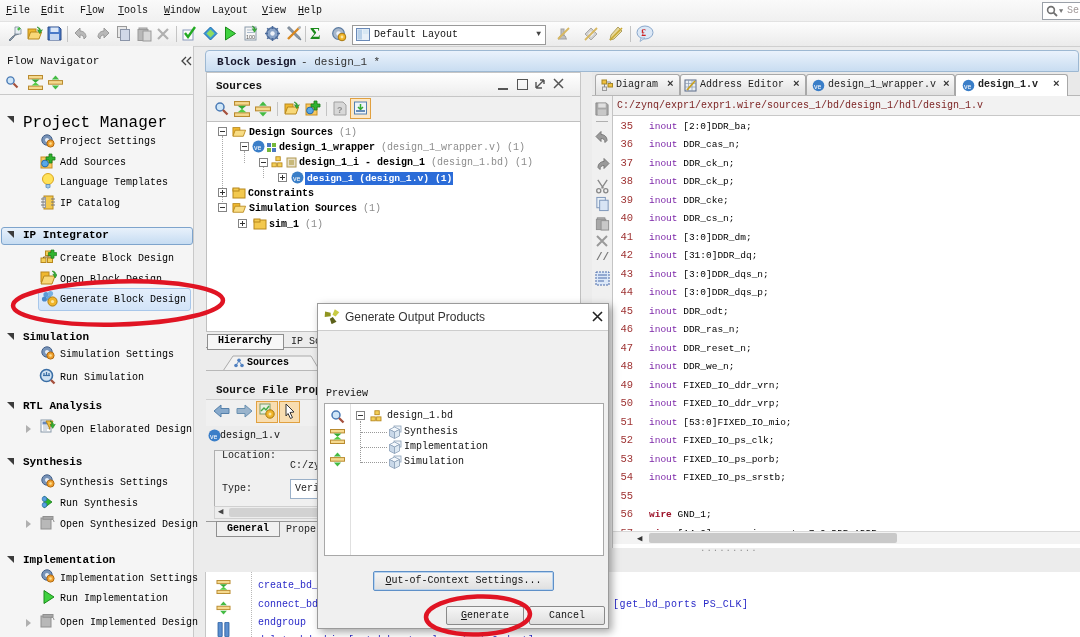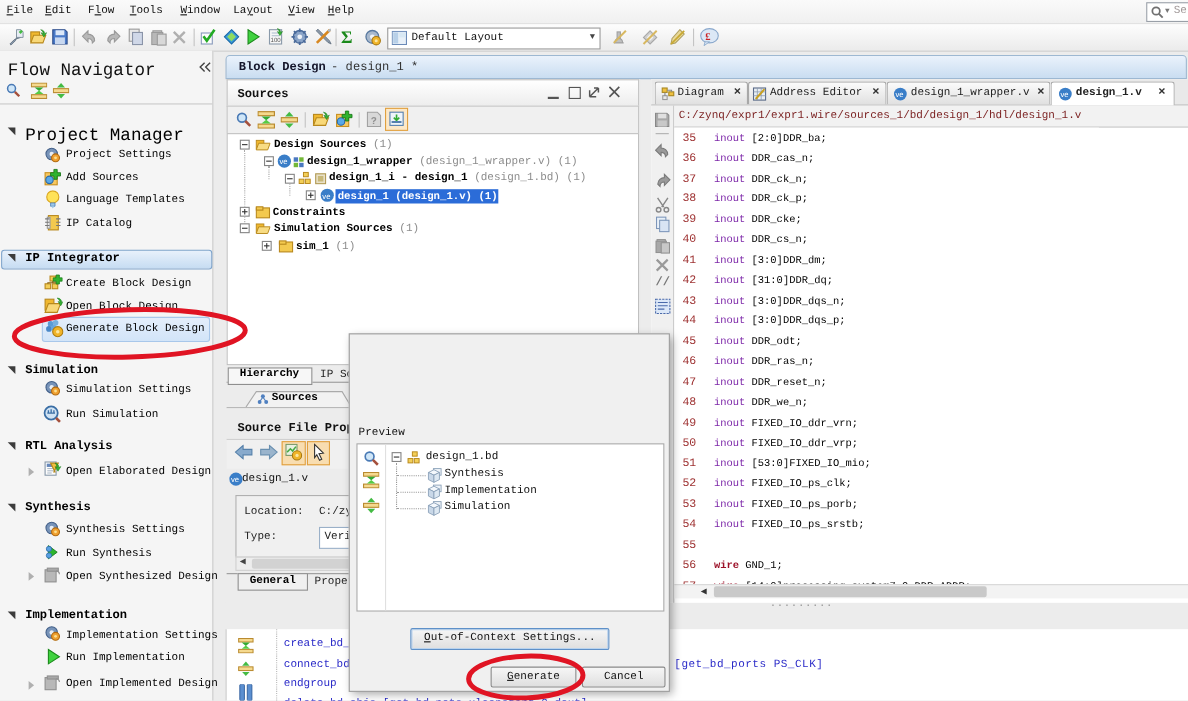--- a/index.html
+++ b/index.html
@@ -195,21 +195,21 @@
       <circle cx="5" cy="5" r="3.4" fill="none" stroke="#707070" stroke-width="1.6"></circle>
       <line x1="7.6" y1="7.6" x2="11" y2="11" stroke="#707070" stroke-width="1.8"></line>
     </svg>
   <span style="position:absolute;left:16px;top:4px;font-size:7px;color:#777;">▼</span>
   <span style="position:absolute;left:24px;top:2px;font-size:10px;color:#a09898;">Se</span>
 </div>
 
 <div class="abs" id="nav"></div>
 <div class="abs" id="ipband"></div>
 <div class="abs" id="gbdbox"></div>
-<span class="abs" style="left:7px;top:55px;font-size:16px;color:#111;">Flow Navigator</span>
+<span class="abs" style="left:7px;top:55px;font-size:11px;color:#111;">Flow Navigator</span>
 <svg class="ic" style="left:180px;top:56px" width="13" height="10" viewBox="0 0 13 10">
     <path d="M6 1 L2 5 L6 9 M11 1 L7 5 L11 9" stroke="#444" stroke-width="1.3" fill="none"></path>
   </svg>
 <svg class="ic" style="left:5px;top:75px" width="14" height="14" viewBox="0 0 14 14">
     <circle cx="5.5" cy="5.5" r="3.6" fill="#cfe6f8" stroke="#4a7ab5" stroke-width="1.4"></circle>
     <line x1="8.5" y1="8.5" x2="12.5" y2="12.5" stroke="#a5503c" stroke-width="2.2"></line>
   </svg>
 <svg class="ic" style="left:28px;top:75px" width="15" height="15" viewBox="0 0 15 15">
     <rect x="0.5" y="0.5" width="14" height="3.4" fill="#f5d98e" stroke="#b98a2f"></rect>
     <rect x="0.5" y="11.1" width="14" height="3.4" fill="#f5d98e" stroke="#b98a2f"></rect>
@@ -503,21 +503,21 @@
   <div class="abs" style="left:74px;top:329px;width:21px;height:22px;border:1px solid #e0a040;background:#f8ddb0;box-sizing:border-box;"></div>
   <svg class="ic" style="left:78px;top:331px" width="13" height="17" viewBox="0 0 13 17">
       <path d="M3 1 L11 9 L7 9.5 L9.5 14.5 L7.5 15.5 L5 10.5 L3 13z" fill="#fff" stroke="#333" stroke-width="1"></path>
     </svg>
   <svg class="ic" style="left:3px;top:357px" width="13" height="13" viewBox="0 0 13 13">
       <circle cx="6.5" cy="6.5" r="6" fill="#3a7ec8"></circle>
       <text x="2" y="9.5" font-size="7" fill="#fff" font-family="Liberation Sans">ve</text>
     </svg>
   <span class="abs" style="left:15px;top:358px;font-size:10px;color:#111;">design_1.v</span>
   <div class="fieldbox" style="left:9px;top:378px;width:367px;height:55px;"></div>
-  <span class="abs" style="left:17px;top:388px;font-size:10px;color:#222;">Location:</span>
+  <span class="abs" style="left:17px;top:378px;font-size:10px;color:#222;">Location:</span>
   <span class="abs" style="left:85px;top:388px;font-size:10px;color:#222;">C:/zynq/expr1/expr1.srcs/sources_1/bd</span>
   <span class="abs" style="left:17px;top:411px;font-size:10px;color:#222;">Type:</span>
   <div class="abs" style="left:85px;top:407px;width:290px;height:18px;border:1px solid #9ab0c8;background:#fff;"></div>
   <span class="abs" style="left:90px;top:411px;font-size:10px;color:#222;">Verilog</span>
 
   <div class="abs" style="left:9px;top:434px;width:367px;height:13px;background:#ededed;border:1px solid #d0d0d0;box-sizing:border-box;"></div>
   <span class="abs" style="left:13px;top:434px;font-size:9px;color:#444;">◀</span>
   <div class="abs" style="left:24px;top:436px;width:180px;height:9px;background:#d2d2d2;border-radius:2px;"></div>
 
   <div class="abs" style="left:1px;top:449px;width:375px;height:1px;background:#9a9a9a;"></div>
@@ -652,20 +652,31 @@
     <div class="cl" style="top:392.4px"><span class="ln">56</span><span style="display:inline-block;width:16px"></span><span class="kw2">wire</span> GND_1;</div>
     <div class="cl" style="top:410.9px"><span class="ln">57</span><span style="display:inline-block;width:16px"></span><span class="kw2">wire</span> [14:0]processing_system7_0_DDR_ADDR;</div>
   </div>
   <div id="hscroll">
       <span style="position:absolute;left:24px;top:1px;font-size:9px;color:#333;">◀</span>
       <div id="hthumb"></div>
     </div>
 </div>
 
 <div class="abs" id="dlg">
+  <div id="dlgtitle">
+    <svg class="ic" style="left:6px;top:4px" width="16" height="16" viewBox="0 0 34 32">
+        <path d="M18 13.5 L23 1.5 L32.5 8 L24.5 17 z" fill="#c9cc45"></path>
+        <path d="M18 13.5 L23 1.5 L32.5 8 L24.5 17 z" fill="#5c611a" transform="rotate(120 17 16)"></path>
+        <path d="M18 13.5 L23 1.5 L32.5 8 L24.5 17 z" fill="#8f941f" transform="rotate(240 17 16)"></path>
+      </svg>
+    <span class="t">Generate Output Products</span>
+    <svg class="ic" style="left:274px;top:7px" width="11" height="11" viewBox="0 0 11 11">
+        <path d="M1 1 L10 10 M10 1 L1 10" stroke="#222" stroke-width="1.6"></path>
+      </svg>
+  </div>
   <span class="abs" style="left:8px;top:84px;font-size:10px;color:#111;">Preview</span>
   <div id="preview">
     <svg class="ic" style="left:5px;top:5px" width="15" height="15" viewBox="0 0 15 15">
         <circle cx="6" cy="6" r="4" fill="#cfe6f8" stroke="#4a7ab5" stroke-width="1.5"></circle>
         <line x1="9" y1="9" x2="13.5" y2="13.5" stroke="#a5503c" stroke-width="2.3"></line>
       </svg>
     <svg class="ic" style="left:5px;top:25px" width="15" height="15" viewBox="0 0 15 15">
         <rect x="0.5" y="0.5" width="14" height="3.4" fill="#f5d98e" stroke="#b98a2f"></rect>
         <rect x="0.5" y="11.1" width="14" height="3.4" fill="#f5d98e" stroke="#b98a2f"></rect>
         <path d="M3.5 4.5 h8 l-4 3.2 z" fill="#33aa33"></path>

